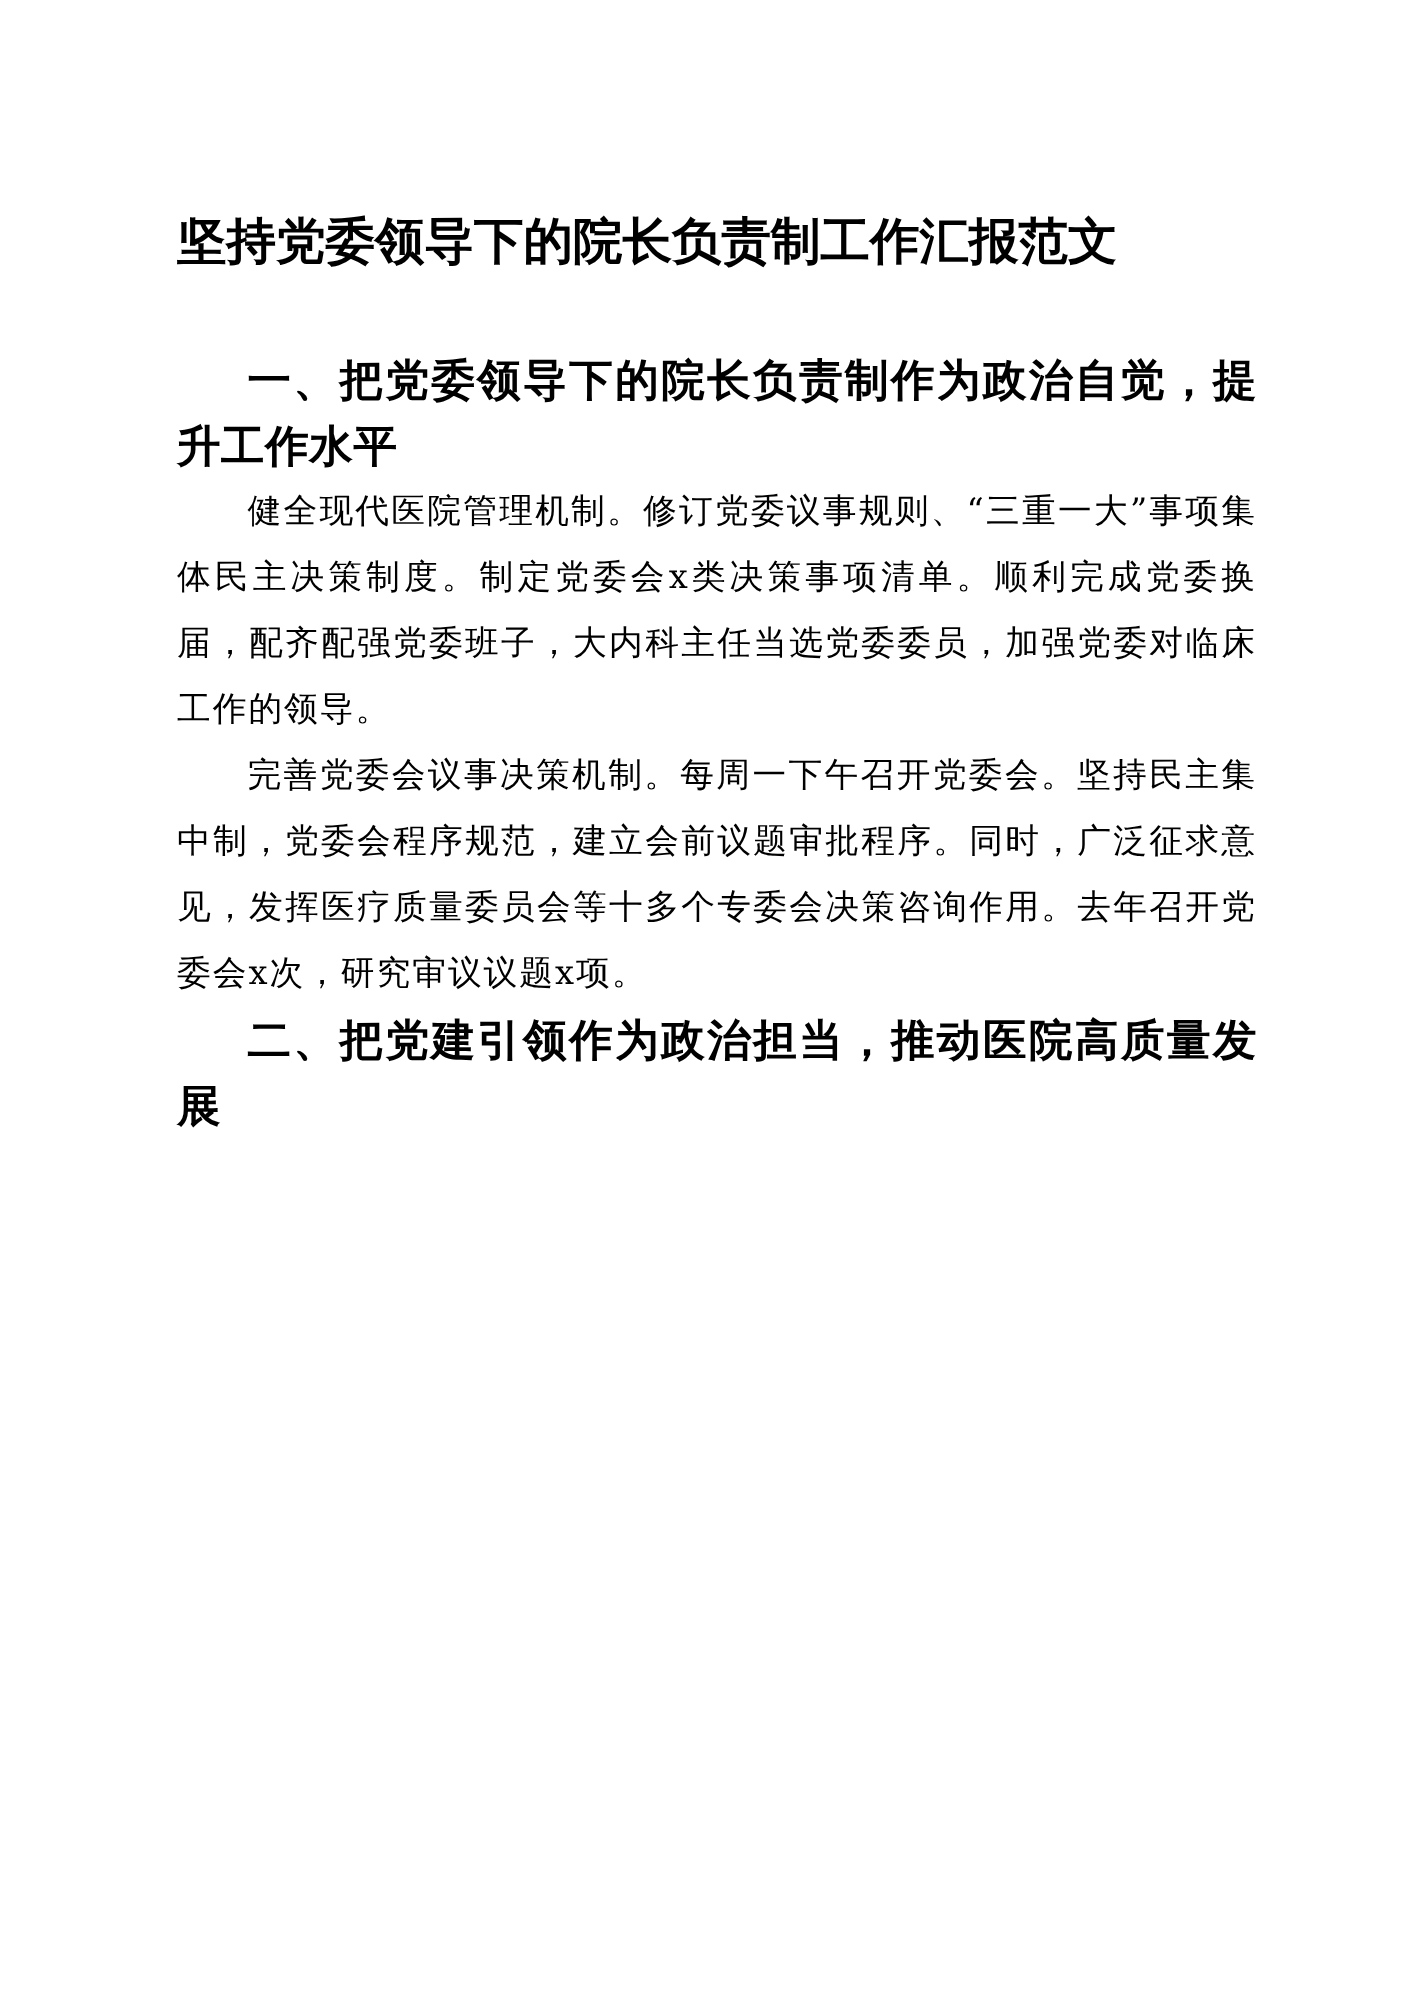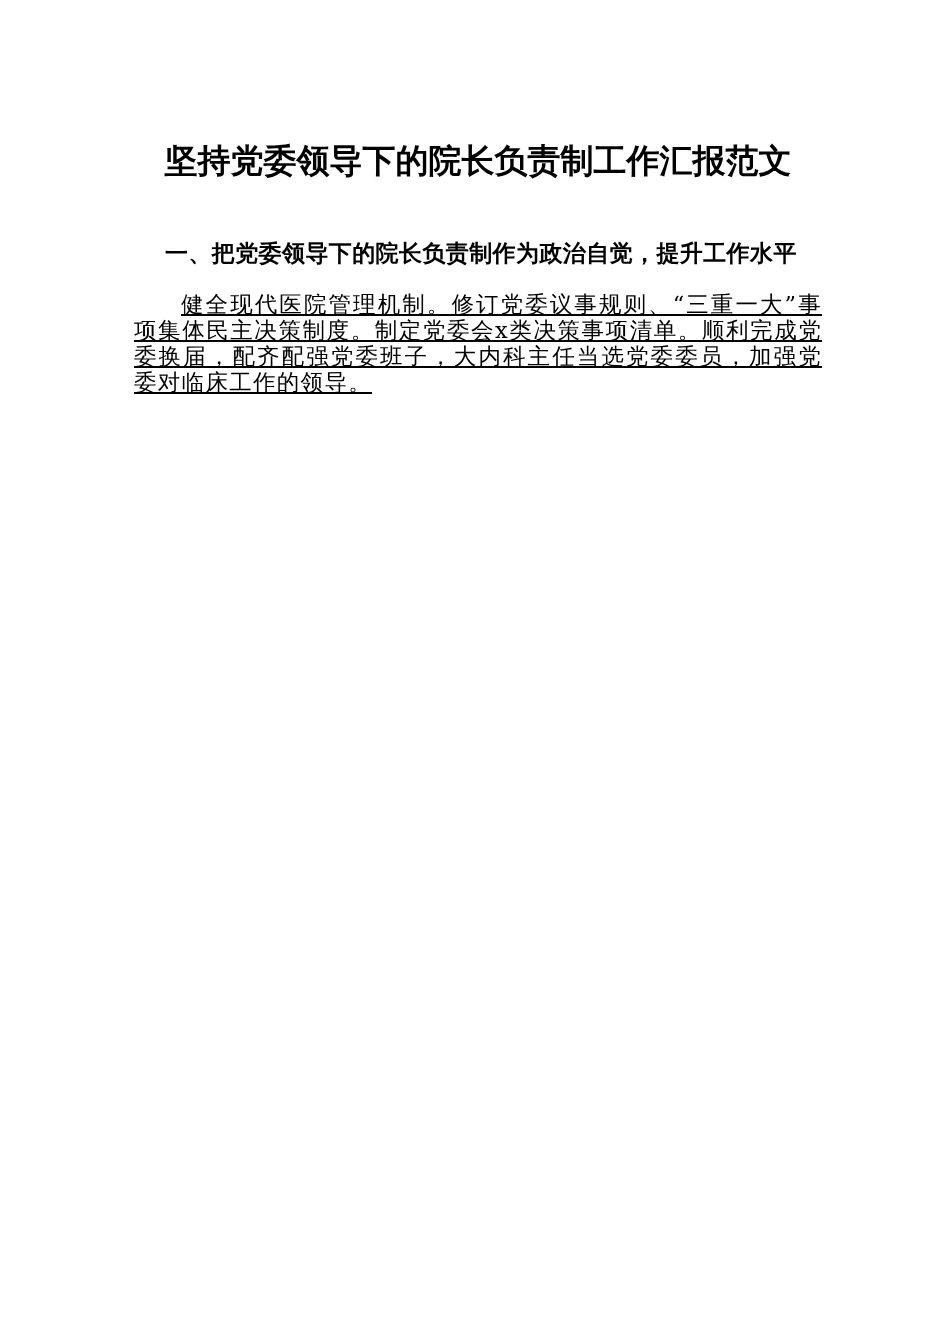--- a/index.html
+++ b/index.html
@@ -1,37 +1,39 @@
 <!DOCTYPE html>
 <html><head>
   <meta charset="utf-8">
   <style>
     html, body { margin: 0; padding: 0; background: #ffffff; }
     body { width: 950px; height: 1344px; position: relative; overflow: hidden; color: #000; }
     .page { position: absolute; left: 118px; top: 0; width: 720px; }
     .title {
-      position: absolute; left: 0; top: 140px; width: 720px; text-align: center;
+      position: absolute; left: 0; top: 140px; width: 720px; 
       font-family: "DejaVu Serif", "Liberation Serif", serif; font-weight: bold;
       font-size: 33px; line-height: 42px; letter-spacing: 0px; white-space: nowrap;
     }
     .content { position: absolute; left: 0; top: 231px; width: 720px; }
     .h {
       font-family: "DejaVu Sans", "Liberation Sans", sans-serif; font-weight: bold;
-      font-size: 23px; line-height: 44px; margin: 0; text-indent: 47px;
+      font-size: 29px; line-height: 44px; margin: 0; text-indent: 47px;
       text-align: justify; letter-spacing: 0.4px;
     }
     .p {
       font-family: "DejaVu Serif", "Liberation Serif", serif;
-      font-size: 22.5px; line-height: 26px; margin: 16px; text-indent: 47px;
-      text-align: justify; text-align-last: left; letter-spacing: 1.3px; text-decoration: underline;
+      font-size: 22.5px; line-height: 44px; margin: 0; text-indent: 47px;
+      text-align: justify; text-align-last: left; letter-spacing: 1.3px;
     }
     .h1 { margin-top: 0; }
   </style>
 </head>
 <body>
 
 <div class="page">
   <div class="title">坚持党委领导下的院长负责制工作汇报范文</div>
   <div class="content">
     <h2 class="h h1">一、把党委领导下的院长负责制作为政治自觉，提升工作水平</h2>
     <p class="p">健全现代医院管理机制。修订党委议事规则、“三重一大”事项集体民主决策制度。制定党委会x类决策事项清单。顺利完成党委换届，配齐配强党委班子，大内科主任当选党委委员，加强党委对临床工作的领导。</p>
+    <p class="p">完善党委会议事决策机制。每周一下午召开党委会。坚持民主集中制，党委会程序规范，建立会前议题审批程序。同时，广泛征求意见，发挥医疗质量委员会等十多个专委会决策咨询作用。去年召开党委会x次，研究审议议题x项。</p>
+    <h2 class="h">二、把党建引领作为政治担当，推动医院高质量发展</h2>
   </div>
 </div>
 
 </body></html>

